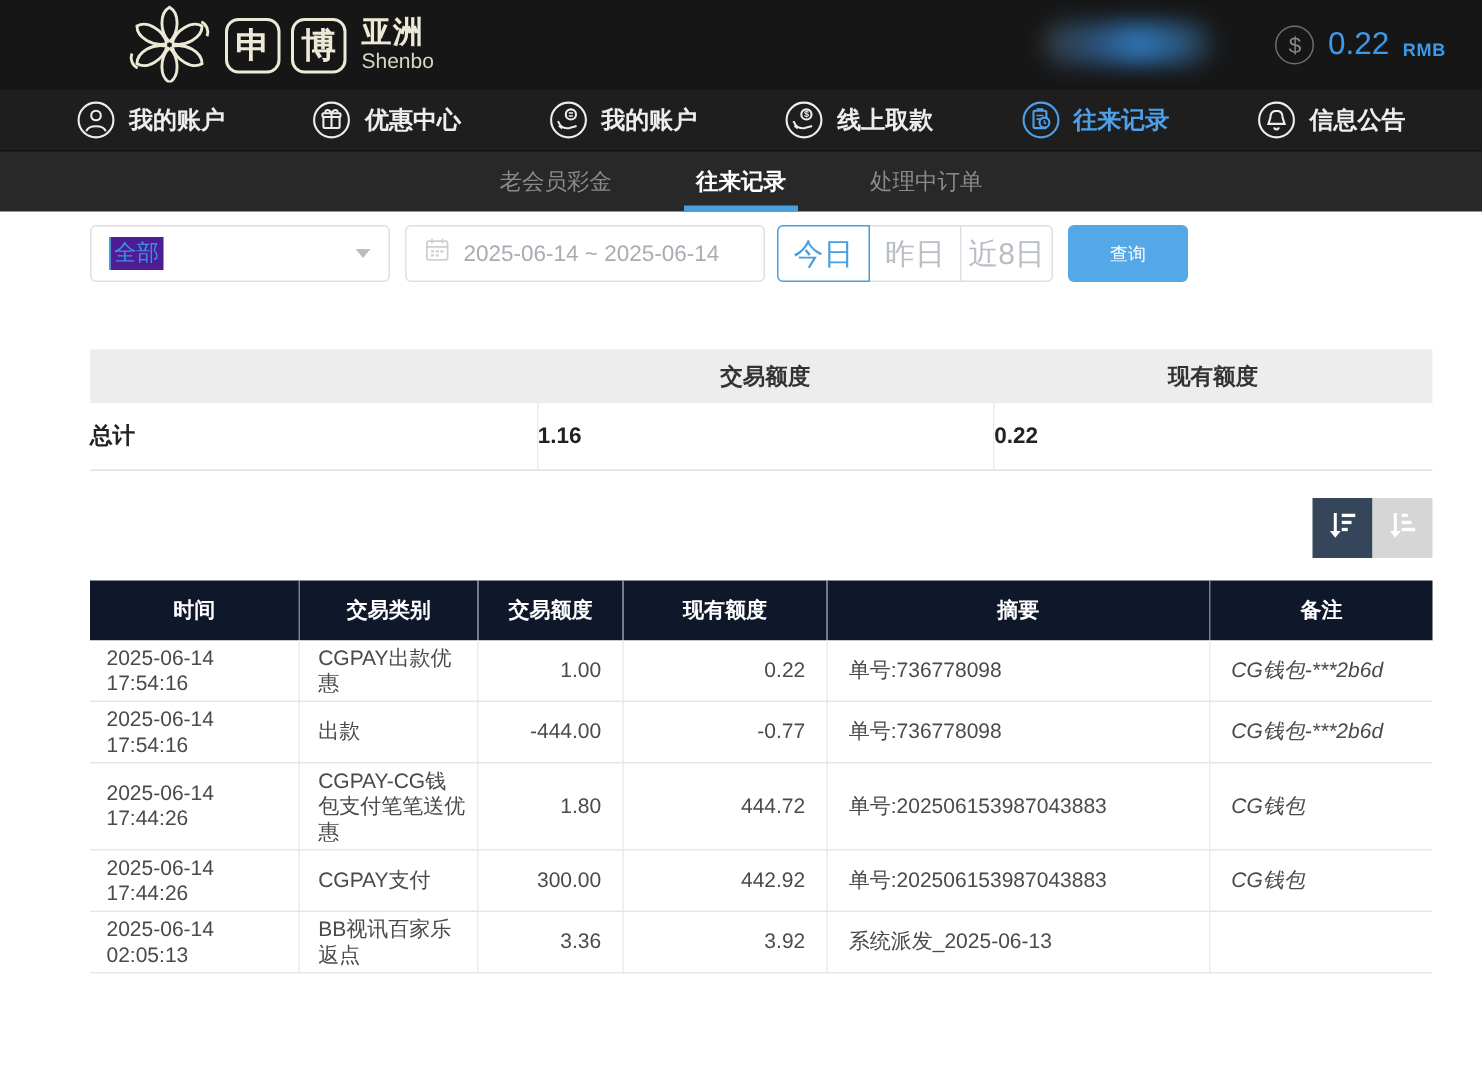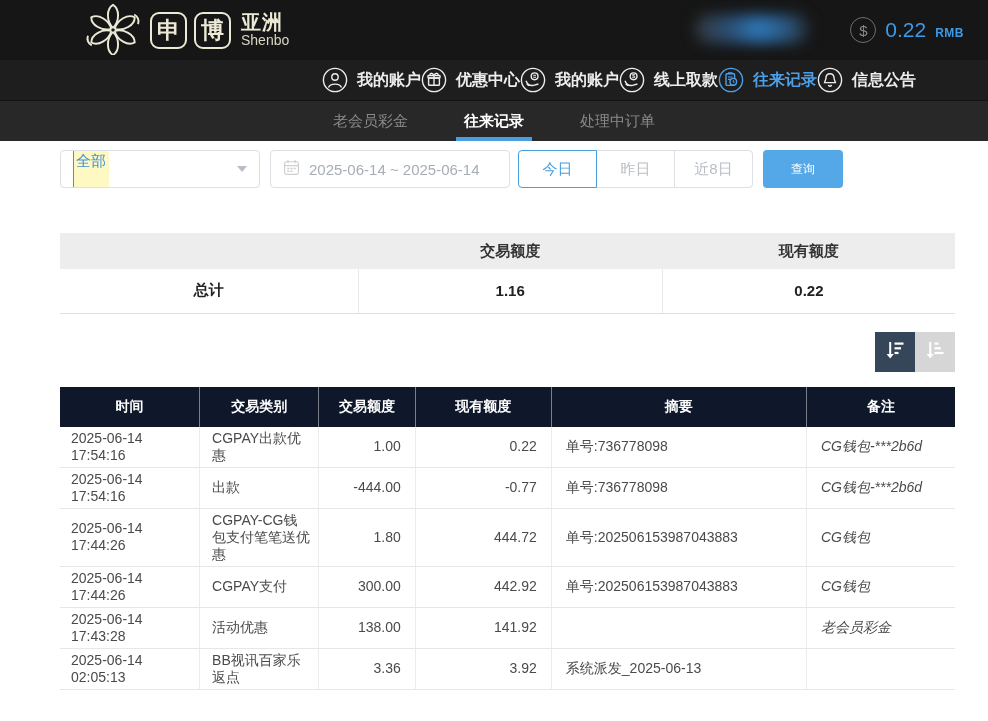--- a/index.html
+++ b/index.html
@@ -20,63 +20,63 @@
     background:linear-gradient(90deg,#33373c 0%,#2b4f74 30%,#2f76b7 55%,#2b577e 80%,#22262b 100%);
     filter:blur(7px); }
   .balance { position:absolute; right:24px; top:0; height:60px; display:flex; align-items:center; gap:9px; }
   .dollar-circle { width:26px; height:26px; border:1.5px solid #6e6e6e; border-radius:50%;
     color:#8a8a8a; font-size:15px; display:flex; align-items:center; justify-content:center; }
   .balance-amount { color:#3d9ae8; font-size:21px; }
   .balance-cur { color:#3d9ae8; font-size:12px; font-weight:bold; letter-spacing:.5px; margin-top:5px; }
 
   
   .mainnav { height:40px; background:#1e1e1e; display:flex; align-items:center;
-    justify-content:flex-end; padding:0 72px; }
+    justify-content:space-between; padding:0 51px; }
   .nav-item { display:flex; align-items:center; gap:9px; color:#ededed; font-size:16px;
     font-weight:600; cursor:pointer; }
   .nav-item svg { display:block; }
   .nav-item.active { color:#4da0e8; }
 
   
   .subnav { height:41px; background:#282828; border-top:1px solid #131313;
     display:flex; align-items:stretch; justify-content:center; gap:52px; }
   .subtab { display:flex; align-items:center; color:#8a8a8a; font-size:15px;
     cursor:pointer; position:relative; padding:0 2px; }
   .subtab.active { color:#fff; font-weight:bold; }
   .subtab.active::after { content:""; position:absolute; left:-6px; right:-6px; bottom:0;
     height:4px; background:#4a9ede; }
 
   
   .content { padding:9px 33px 0 60px; }
 
   .filters { display:flex; align-items:center; }
   .type-select { width:200px; height:38px; border:1px solid #dcdfe3; border-radius:4px;
     background:#fff; display:flex; align-items:center; padding:0 12px; cursor:pointer; position:relative; }
-  .select-value { color:#3f8fdd; font-size:15px; background:#fef9c3; padding:1px 3px 16px 2px;
+  .select-value { color:#3f8fdd; font-size:15px; background:#4c1d95; padding:1px 3px 2px 2px;
     border-left:1.5px solid #4a90d9; }
   .select-arrow { position:absolute; right:12px; width:0; height:0;
     border-left:5px solid transparent; border-right:5px solid transparent; border-top:6px solid #b9bec4; }
   .date-input { width:240px; height:38px; border:1px solid #dcdfe3; border-radius:4px;
     margin-left:10px; display:flex; align-items:center; gap:9px; padding:0 12px; cursor:text; }
   .date-text { color:#a8adb3; font-size:15px; }
   .quick-group { display:flex; margin-left:8px; }
-  .quick-btn { width:79px; height:38px; background:#fff; border:1px solid #dcdfe3; color:#b9bec4;
-    font-size:15px; cursor:pointer; margin-left:-1px; }
+  .quick-btn { width:62px; height:38px; background:#fff; border:1px solid #dcdfe3; color:#b9bec4;
+    font-size:20px; cursor:pointer; margin-left:-1px; }
   .quick-btn:first-child { border-radius:4px 0 0 4px; margin-left:0; }
   .quick-btn:last-child { border-radius:0 4px 4px 0; }
   .quick-btn.active { border:1px solid #4a9ede; color:#4a9ede; position:relative; z-index:2; }
   .search-btn { width:80px; height:38px; margin-left:10px; background:#54a8e8; border:none;
     border-radius:4px; color:#fff; font-size:12px; cursor:pointer; }
 
   
   table { border-collapse:collapse; width:100%; table-layout:fixed; }
   .summary-table { margin-top:45px; }
   .summary-table th { height:36px; background:#ededed; color:#333; font-size:15px;
     font-weight:bold; text-align:center; }
-  .summary-table td { height:44px; color:#222; font-size:15px; font-weight:bold; text-align:center;
+  .summary-table td { height:44px; color:#222; font-size:15px; font-weight:bold; text-align:left;
     border-bottom:1px solid #e0e0e0; background:#fff; }
   .summary-table td:not(:last-child) { border-right:1px solid #ebebeb; }
 
   
   .sort-row { margin-top:18px; display:flex; justify-content:flex-end; }
   .sort-btn { width:40px; height:40px; border:none; cursor:pointer;
     display:flex; align-items:center; justify-content:center; }
   .sort-btn.desc { background:#36465a; }
   .sort-btn.asc  { background:#d6d6d6; }
 
@@ -340,28 +340,20 @@
         </tr>
         <tr>
           <td class="c0">2025-06-14 17:44:26</td>
           <td class="c1">CGPAY支付</td>
           <td class="c2">300.00</td>
           <td class="c3">442.92</td>
           <td class="c4">单号:202506153987043883</td>
           <td class="c5">CG钱包</td>
         </tr>
         <tr>
-          <td class="c0">2025-06-14 17:43:28</td>
-          <td class="c1">活动优惠</td>
-          <td class="c2">138.00</td>
-          <td class="c3">141.92</td>
-          <td class="c4"></td>
-          <td class="c5">老会员彩金</td>
-        </tr>
-        <tr>
           <td class="c0">2025-06-14 02:05:13</td>
           <td class="c1">BB视讯百家乐返点</td>
           <td class="c2">3.36</td>
           <td class="c3">3.92</td>
           <td class="c4">系统派发_2025-06-13</td>
           <td class="c5"></td>
         </tr>
       </tbody>
   </table>
 

